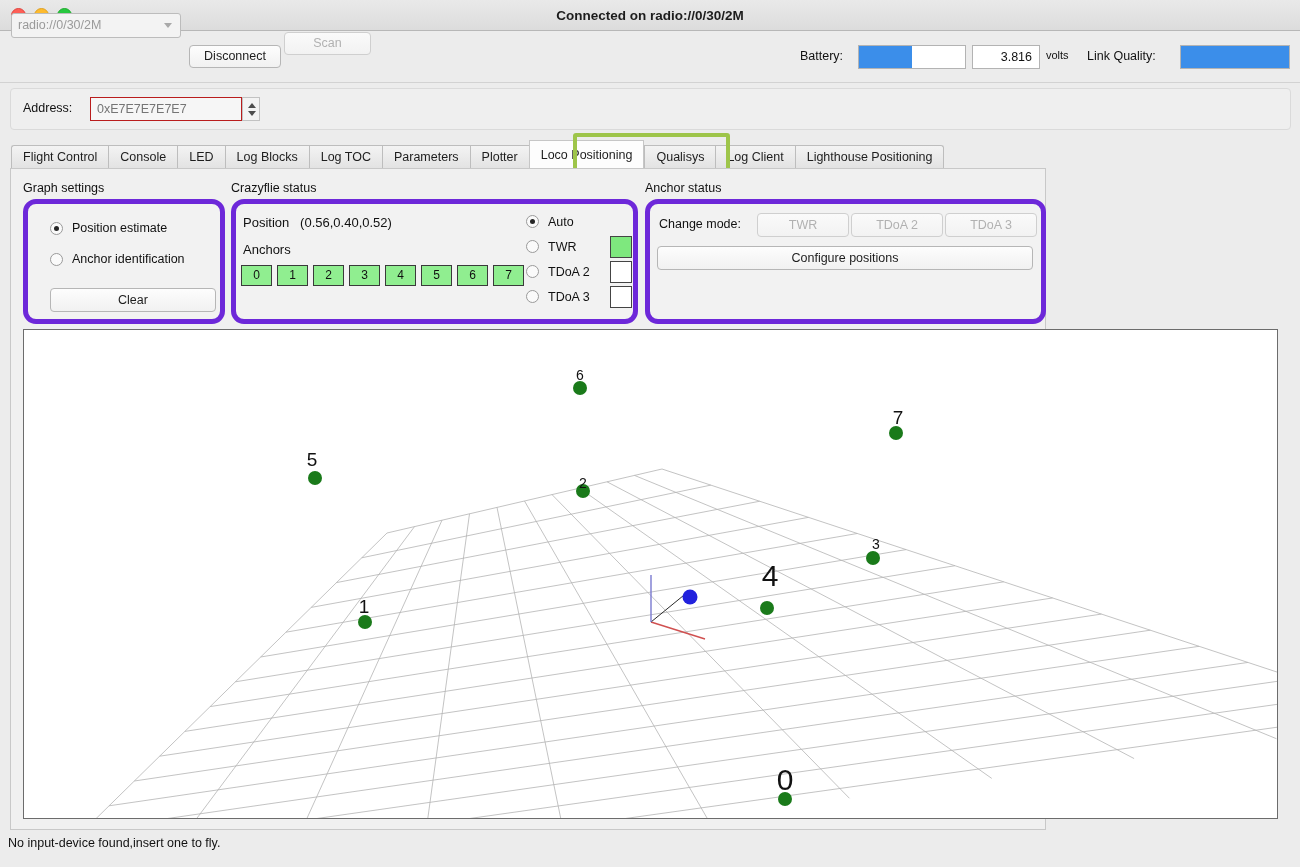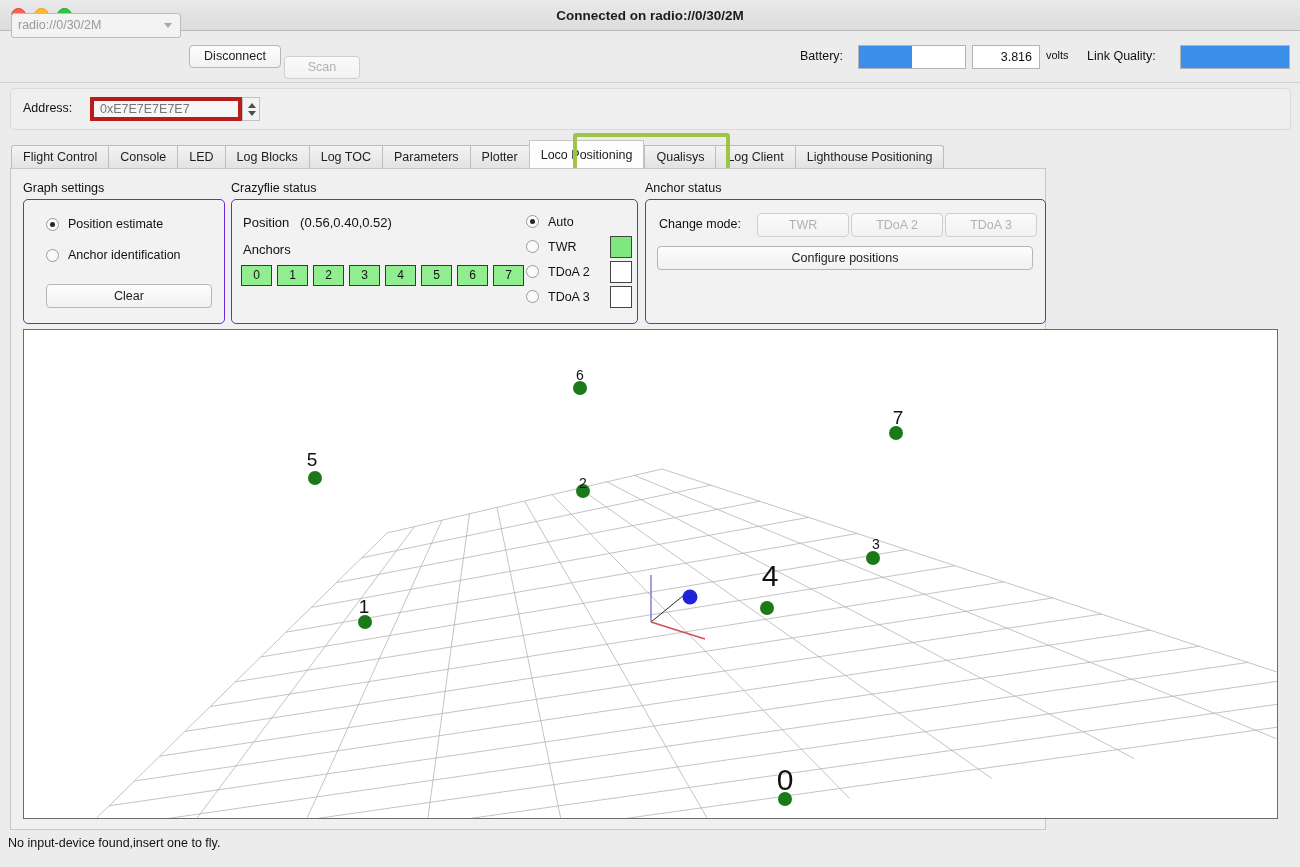--- a/index.html
+++ b/index.html
@@ -59,21 +59,21 @@
   }
   .btn {
     box-sizing: border-box;
     background: linear-gradient(#fdfdfd, #f1f1f1);
     border: 1px solid #b6b6b6; border-radius: 4px;
     font-size: 12.5px; color: #1d1d1d;
     text-align: center; cursor: default;
   }
   .btn.disabled { color: #b1b1b1; background: linear-gradient(#fafafa, #f2f2f2); border-color: #cfcfcf; }
   .btn-disconnect { position: absolute; left: 189px; top: 45px; width: 92px; height: 23px; line-height: 21px; }
-  .btn-scan       { position: absolute; left: 284px; top: 56px; width: 76px; height: 23px; line-height: 21px; }
+  .btn-scan       { position: absolute; left: 284px; top: 32px; width: 87px; height: 23px; line-height: 21px; }
 
   .batt-label { position: absolute; left: 800px; top: 49px; font-size: 12.5px; color: #111; }
   .batt-bar {
     position: absolute; left: 858px; top: 45px; width: 108px; height: 24px;
     background: #fff; border: 1px solid #b3b3b3; box-sizing: border-box;
   }
   .batt-fill { height: 100%; background: #3b8eea; }
   .volts-box {
     position: absolute; left: 972px; top: 45px; width: 68px; height: 24px;
     background: #fff; border: 1px solid #b3b3b3; box-sizing: border-box;
@@ -92,21 +92,21 @@
   .addr-group {
     position: absolute; left: 10px; top: 88px;
     width: 1281px; height: 42px;
     background: #efefef;
     border: 1px solid #dadada; border-radius: 4px;
     box-sizing: border-box;
   }
   .addr-label { position: absolute; left: 12px; top: 12px; font-size: 12.5px; color: #111; }
   .addr-field {
     position: absolute; left: 79px; top: 8px; width: 152px; height: 24px;
-    background: #f6f6f6; border: 4px solid #b91c1c; box-sizing: border-box;
+    background: #f6f6f6; border: 1px solid #b91c1c; box-sizing: border-box;
     font-size: 12.5px; color: #a8a8a8; line-height: 22px; padding-left: 6px;
   }
   .addr-spin {
     position: absolute; left: 231px; top: 8px; width: 18px; height: 24px;
     background: #f3f3f3; border: 1px solid #c2c2c2; box-sizing: border-box;
   }
   .spin-up, .spin-dn {
     position: absolute; left: 5px; width: 0; height: 0;
     border-left: 4px solid transparent; border-right: 4px solid transparent;
   }
@@ -150,21 +150,21 @@
     position: absolute; left: 10px; top: 168px;
     width: 1036px; height: 662px;
     background: #f0f0f0;
     border: 1px solid #c8c8c8;
     box-sizing: border-box;
   }
 
   .grp-title { position: absolute; font-size: 12.5px; color: #111; }
   .grp-box {
     position: absolute; background: #f2f2f2;
-    border: 1px solid #6d28d9; border-radius: 5px; box-sizing: border-box;
+    border: 5px solid #6d28d9; border-radius: 13px; box-sizing: border-box;
   }
 
   
   #gs-title { left: 12px; top: 12px; }
   #gs-box   { left: 12px; top: 30px; width: 202px; height: 125px; }
   .radio-row { position: absolute; display: flex; align-items: center; }
   .radio {
     width: 13px; height: 13px; border-radius: 50%;
     background: #fafafa; border: 1px solid #9a9a9a;
     box-sizing: border-box; position: relative;

